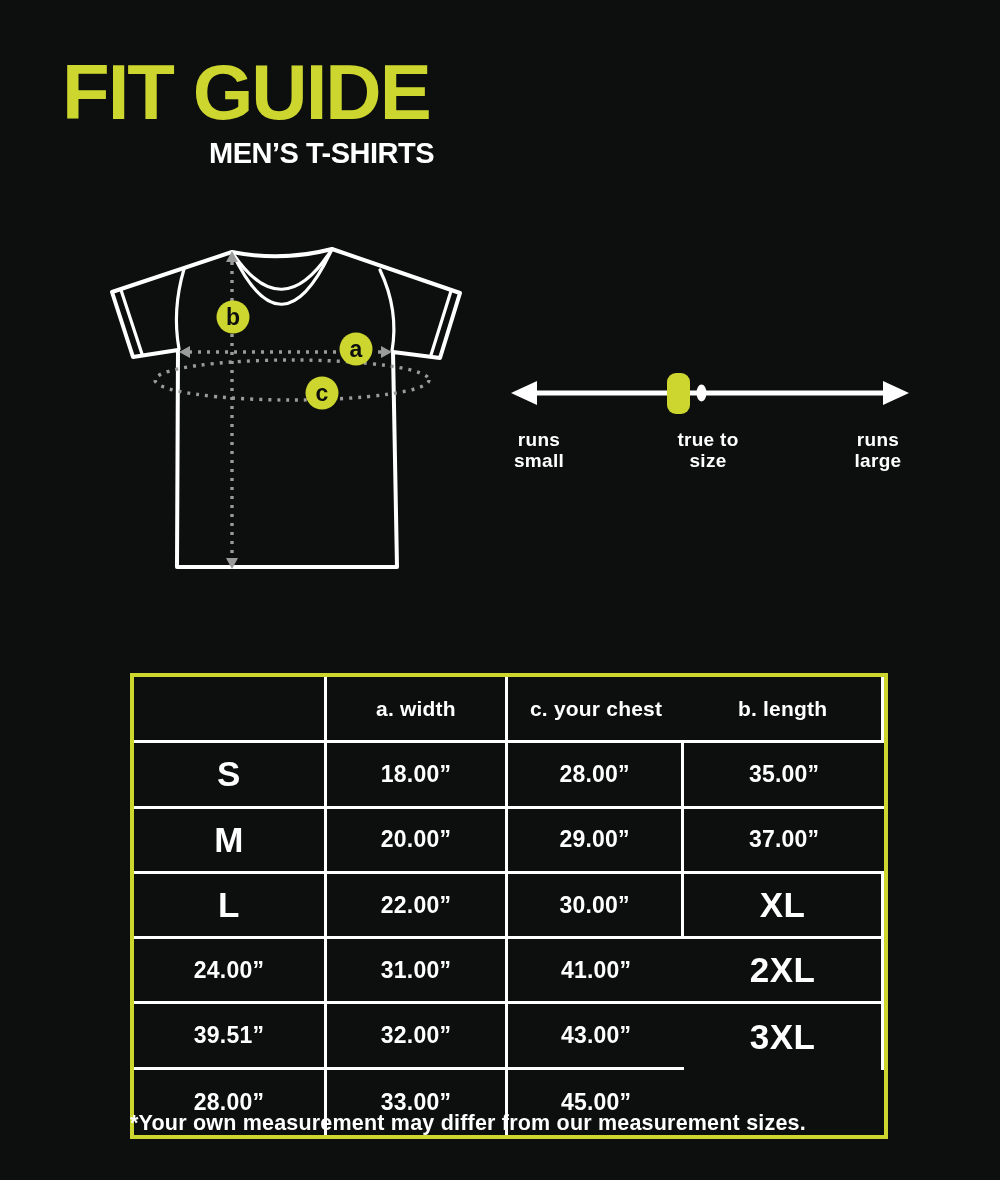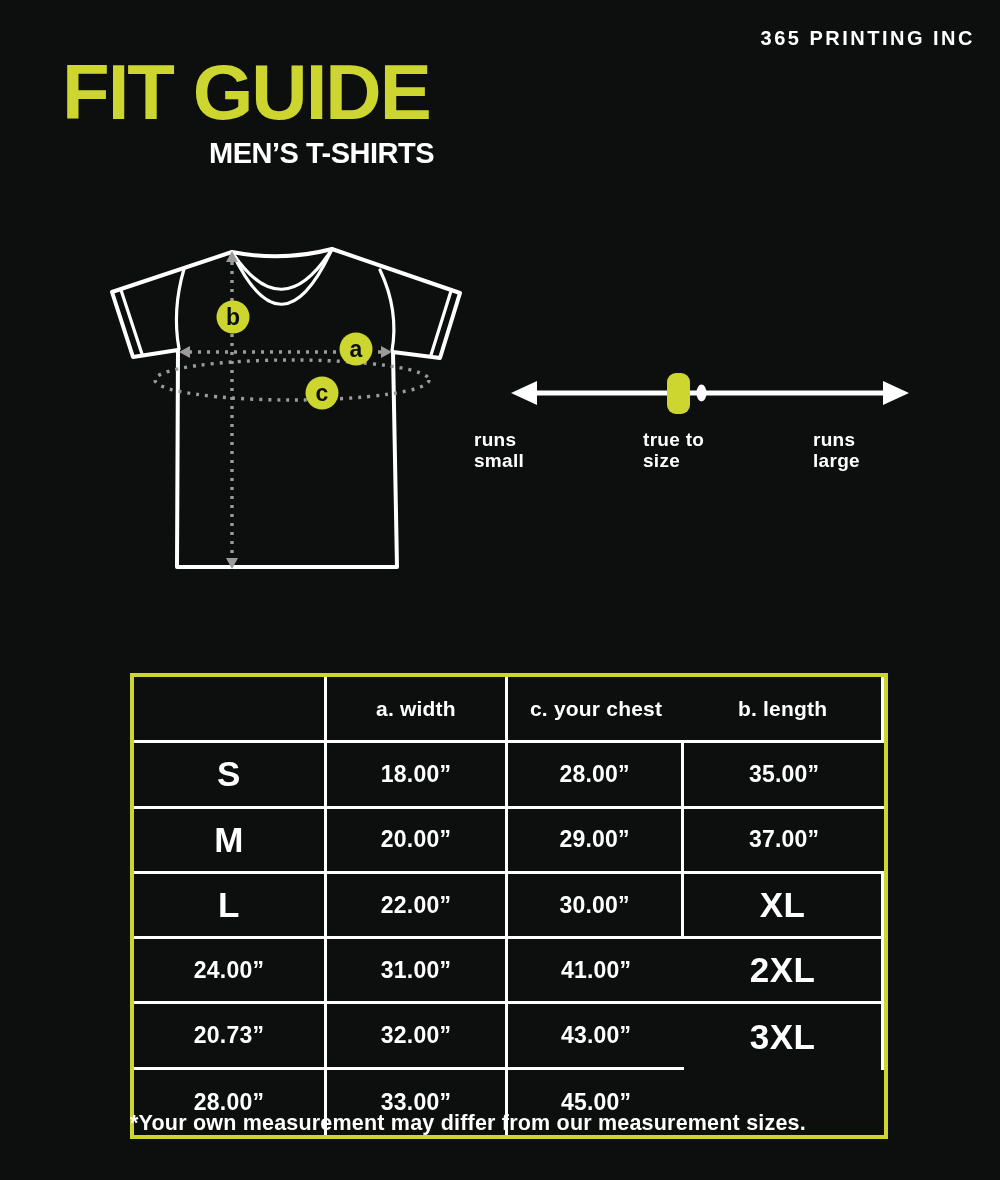--- a/index.html
+++ b/index.html
@@ -47,21 +47,21 @@
     font-weight: bold; font-size: 23px; text-anchor: middle;
   }
 
   
   .scale-svg { position: absolute; left: 495px; top: 355px; width: 430px; height: 72px; }
   .scale-line { stroke: #ffffff; stroke-width: 5; }
   .scale-fill { fill: #ffffff; }
   .pill { fill: var(--accent); }
   .scale-label {
     position: absolute; top: 429px; width: 130px;
-    font-size: 19px; line-height: 21px; text-align: left;
+    font-size: 19px; line-height: 21px; text-align: center;
     white-space: pre-line; letter-spacing: 0.3px;
   }
   .scale-label.small  { left: 474px; }
   .scale-label.center { left: 643px; }
   .scale-label.large  { left: 813px; }
 
   
   .size-table {
     position: absolute; left: 130px; top: 673px; width: 758px; height: 466px;
     border: 4px solid var(--accent);
@@ -83,21 +83,20 @@
   .footnote {
     position: absolute; left: 130px; top: 1111px; width: 758px;
     text-align: left; font-size: 21.5px; letter-spacing: 0.2px;
   }
 </style>
 </head>
 <body>
 
 <div class="page">
 
-  <div class="brand">365 PRINTING INC</div>
 
   <div class="title-block">
     <div class="title">FIT GUIDE</div>
     <div class="subtitle">MEN’S T-SHIRTS</div>
   </div>
 
   <svg class="tshirt-svg" viewBox="0 0 420 360">
 
     <path class="shirt-line" d="M152 22 L32 62 L53 127 L98 120 L97 337 L317 337 L313 122 L360 128 L380 63 L252 19 Q202 32 152 22 Z"></path>
 
@@ -162,21 +161,21 @@
     <div class="cell size-name">L</div>
     <div class="cell value">22.00”</div>
     <div class="cell value">30.00”</div>
 
     <div class="cell size-name">XL</div>
     <div class="cell value">24.00”</div>
     <div class="cell value">31.00”</div>
     <div class="cell value last-col">41.00”</div>
 
     <div class="cell size-name">2XL</div>
-    <div class="cell value">20.73”</div>
+    <div class="cell value">39.51”</div>
     <div class="cell value">32.00”</div>
     <div class="cell value last-col">43.00”</div>
 
     <div class="cell size-name last-row">3XL</div>
     <div class="cell value last-row">28.00”</div>
     <div class="cell value last-row">33.00”</div>
     <div class="cell value last-row last-col">45.00”</div>
   </div>
 
   <div class="footnote">*Your own measurement may differ from our measurement sizes.</div>

